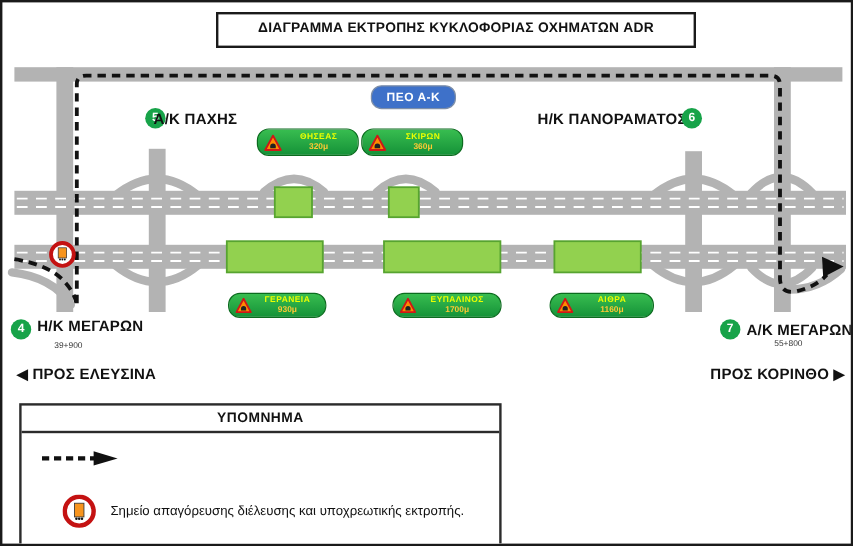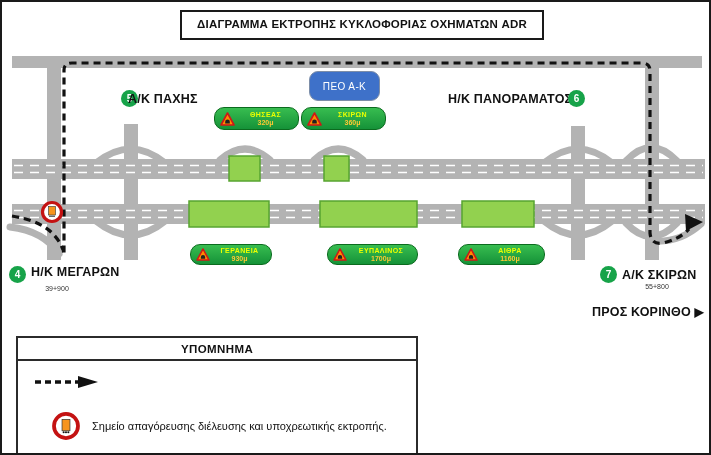--- a/index.html
+++ b/index.html
@@ -1,28 +1,28 @@
 <!DOCTYPE html>
 <html><head>
 <meta charset="utf-8">
 <style>
   html,body{margin:0;padding:0;background:#fff;}
   .page{position:relative;width:711px;height:455px;background:#fff;border:2px solid #1a1a1a;box-sizing:border-box;overflow:hidden;
         font-family:"Liberation Sans", sans-serif;}
   .abs{position:absolute;}
   .svg-layer{position:absolute;left:0;top:0;width:711px;height:455px;}
 
-  .title-box{left:178px;top:8px;width:364px;height:30px;border:2px solid #1a1a1a;box-sizing:border-box;
+  .title-box{left:178px;top:8px;width:400px;height:30px;border:2px solid #1a1a1a;box-sizing:border-box;
              display:flex;flex-direction:column;justify-content:center;align-items:center;background:#fff;}
   .title-line1{font-size:11.5px;font-weight:bold;color:#111;letter-spacing:.2px;line-height:1.2;}
   .title-line2{font-size:10.5px;font-weight:bold;color:#111;line-height:1.2;}
 
-  .peo-badge{left:307px;top:69px;width:71px;height:30px;background:#3e71c9;border:1.5px solid #7d8ea8;border-radius:9px;
+  .peo-badge{left:307px;top:69px;width:71px;height:20px;background:#3e71c9;border:1.5px solid #7d8ea8;border-radius:9px;
              box-sizing:border-box;display:flex;align-items:center;justify-content:center;
-             color:#fff;font-size:10px;font-weight:normal;letter-spacing:.4px;}
+             color:#fff;font-size:10px;font-weight:bold;letter-spacing:.4px;}
 
   .num-circle{width:17px;height:17px;border-radius:50%;background:#17a349;color:#fff;font-size:10px;font-weight:bold;
               display:flex;align-items:center;justify-content:center;}
   .ic-label{font-size:12.5px;font-weight:bold;color:#111;white-space:nowrap;letter-spacing:.2px;}
   .chainage{font-size:7px;color:#333;text-align:center;}
 
   .tunnel-badge{background:linear-gradient(#38bd50,#159238);border:1.5px solid #0b6b1e;border-radius:10px;box-sizing:border-box;
                 display:flex;align-items:center;padding:0 5px;gap:3px;}
   .tb-text{flex:1;display:flex;flex-direction:column;align-items:center;justify-content:center;line-height:1.12;}
   .tb-name{font-size:7px;font-weight:bold;color:#eaff00;letter-spacing:.4px;white-space:nowrap;}
@@ -104,21 +104,21 @@
   <div class="abs ic-label" style="left:126px;top:90px;">Α/Κ ΠΑΧΗΣ</div>
 
   <div class="abs ic-label" style="left:446px;top:90px;">Η/Κ ΠΑΝΟΡΑΜΑΤΟΣ</div>
   <div class="abs num-circle" style="left:566px;top:88px;">6</div>
 
   <div class="abs num-circle" style="left:7px;top:264px;">4</div>
   <div class="abs ic-label" style="left:29px;top:263px;">Η/Κ ΜΕΓΑΡΩΝ</div>
   <div class="abs chainage" style="left:0px;top:283px;width:110px;">39+900</div>
 
   <div class="abs num-circle" style="left:598px;top:264px;">7</div>
-  <div class="abs ic-label" style="left:620px;top:266px;">Α/Κ ΣΚΙΡΩΝ</div>
+  <div class="abs ic-label" style="left:620px;top:266px;">Α/Κ ΜΕΓΑΡΩΝ</div>
   <div class="abs chainage" style="left:615px;top:281px;width:80px;">55+800</div>
 
   <div class="abs tunnel-badge" style="left:212px;top:105px;width:85px;height:23px;">
     <svg width="15" height="14" viewBox="0 0 15 14">
       <path d="M7.5 1 L14 13 L1 13 Z" fill="#ff8a00" stroke="#cf1717" stroke-width="1.6" stroke-linejoin="round"></path>
       <path d="M5.2 11.6 v-1.8 a2.3 2.3 0 0 1 4.6 0 v1.8 z" fill="#222"></path>
     </svg>
     <div class="tb-text">
       <span class="tb-name">ΘΗΣΕΑΣ</span>
       <span class="tb-len">320μ</span>
@@ -159,20 +159,24 @@
     <svg width="14" height="13" viewBox="0 0 15 14">
       <path d="M7.5 1 L14 13 L1 13 Z" fill="#ff8a00" stroke="#cf1717" stroke-width="1.6" stroke-linejoin="round"></path>
       <path d="M5.2 11.6 v-1.8 a2.3 2.3 0 0 1 4.6 0 v1.8 z" fill="#222"></path>
     </svg>
     <div class="tb-text">
       <span class="tb-name">ΑΙΘΡΑ</span>
       <span class="tb-len">1160μ</span>
     </div>
   </div>
 
+  <div class="abs dir-label" style="left:12px;top:303px;">
+    <span class="dir-arrow">◀</span>
+    <span>ΠΡΟΣ ΕΛΕΥΣΙΝΑ</span>
+  </div>
   <div class="abs dir-label" style="left:520px;top:303px;width:182px;text-align:right;">
     <span>ΠΡΟΣ ΚΟΡΙΝΘΟ</span>
     <span class="dir-arrow">▶</span>
   </div>
 
   <div class="abs legend-box">
     <div class="legend-header">ΥΠΟΜΝΗΜΑ</div>
 
     <div class="legend-row" style="top:36px;">
       <svg width="66" height="16" viewBox="0 0 66 16" style="margin-left:4px;">

